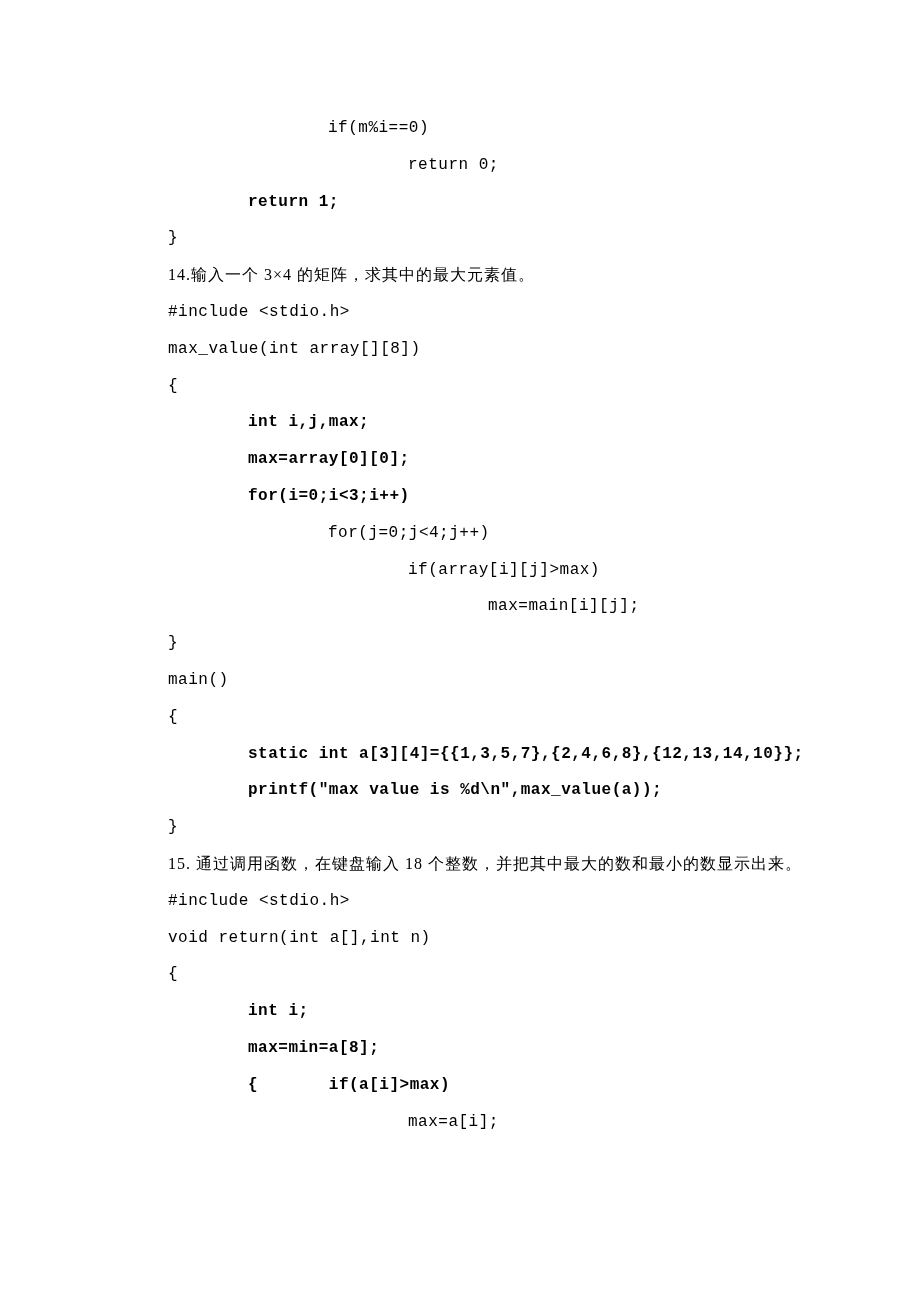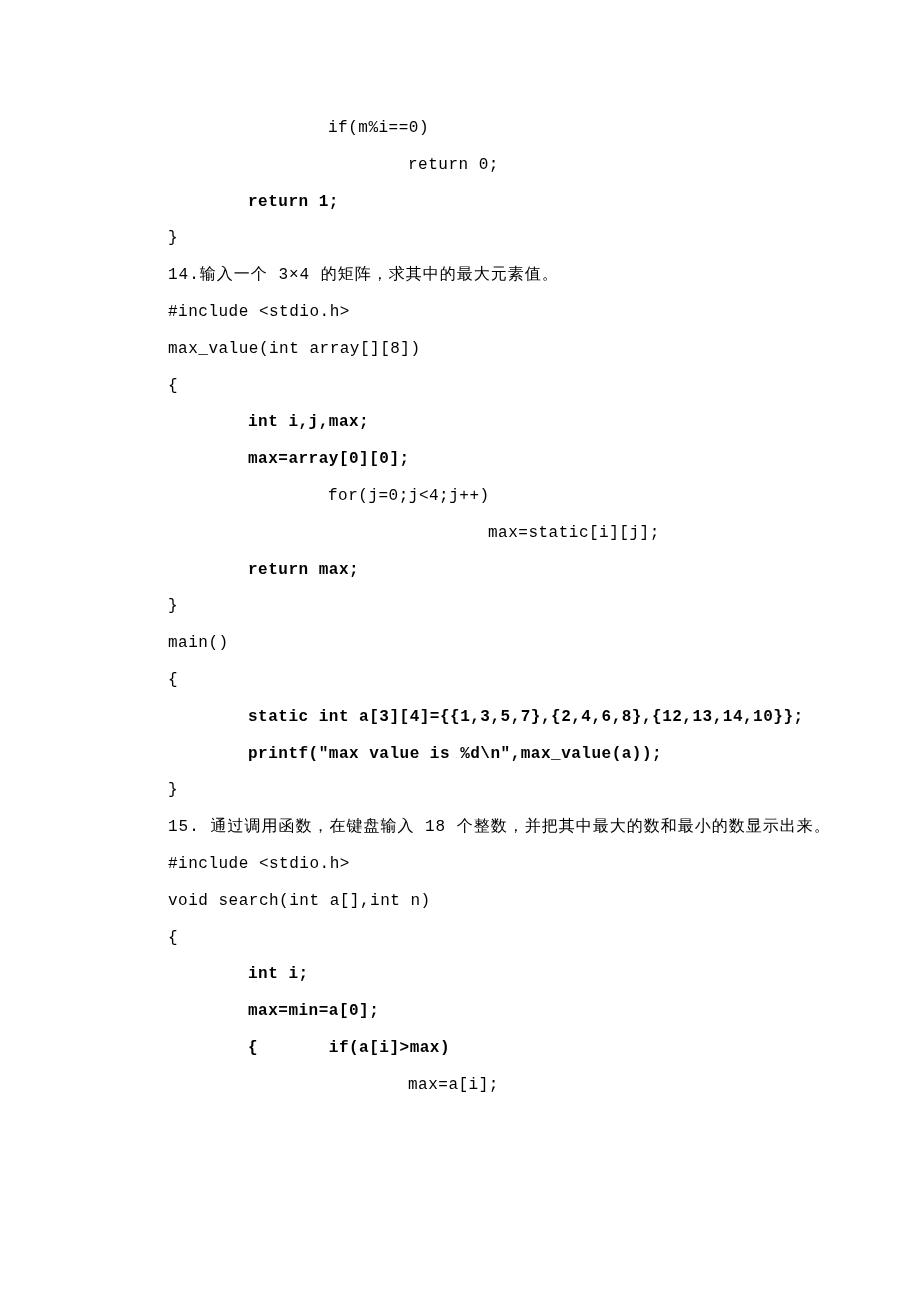--- a/index.html
+++ b/index.html
@@ -19,48 +19,49 @@
   .line {
     white-space: pre;
     letter-spacing: 0.5px;
     margin-left: 48px;
   }
   .indent-1 { padding-left: 80px; font-weight: bold; }
   .indent-2 { padding-left: 160px; }
   .indent-3 { padding-left: 240px; }
   .indent-4 { padding-left: 320px; }
   .desc {
-    font-family: Liberation Mono, monospace;
+    font-family: Liberation Serif, serif;
     letter-spacing: 1px;
   }
 </style>
 </head>
 <body>
 
 <div id="content">
     <div class="line code-font indent-2">if(m%i==0)</div>
     <div class="line code-font indent-3">return 0;</div>
     <div class="line code-font indent-1">return 1;</div>
     <div class="line code-font">}</div>
     <div class="line desc">14.输入一个 3×4 的矩阵，求其中的最大元素值。</div>
     <div class="line code-font">#include &lt;stdio.h&gt;</div>
     <div class="line code-font">max_value(int array[][8])</div>
     <div class="line code-font">{</div>
     <div class="line code-font indent-1">int i,j,max;</div>
     <div class="line code-font indent-1">max=array[0][0];</div>
+    <div class="line code-font indent-1">for(i=0;i&lt;3;i++)</div>
     <div class="line code-font indent-2">for(j=0;j&lt;4;j++)</div>
-    <div class="line code-font indent-4">max=static[i][j];</div>
-    <div class="line code-font indent-1">return max;</div>
+    <div class="line code-font indent-3">if(array[i][j]&gt;max)</div>
+    <div class="line code-font indent-4">max=main[i][j];</div>
     <div class="line code-font">}</div>
     <div class="line code-font">main()</div>
     <div class="line code-font">{</div>
     <div class="line code-font indent-1">static int a[3][4]={{1,3,5,7},{2,4,6,8},{12,13,14,10}};</div>
     <div class="line code-font indent-1">printf("max value is %d\n",max_value(a));</div>
     <div class="line code-font">}</div>
     <div class="line desc">15. 通过调用函数，在键盘输入 18 个整数，并把其中最大的数和最小的数显示出来。</div>
     <div class="line code-font">#include &lt;stdio.h&gt;</div>
-    <div class="line code-font">void search(int a[],int n)</div>
+    <div class="line code-font">void return(int a[],int n)</div>
     <div class="line code-font">{</div>
     <div class="line code-font indent-1">int i;</div>
-    <div class="line code-font indent-1">max=min=a[0];</div>
+    <div class="line code-font indent-1">max=min=a[8];</div>
     <div class="line code-font indent-1">{       if(a[i]&gt;max)</div>
     <div class="line code-font indent-3">max=a[i];</div>
   </div>
 
 </body></html>

